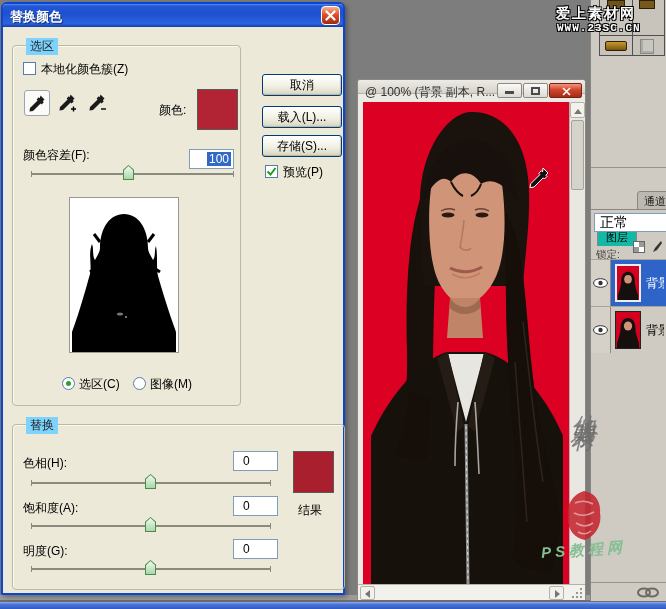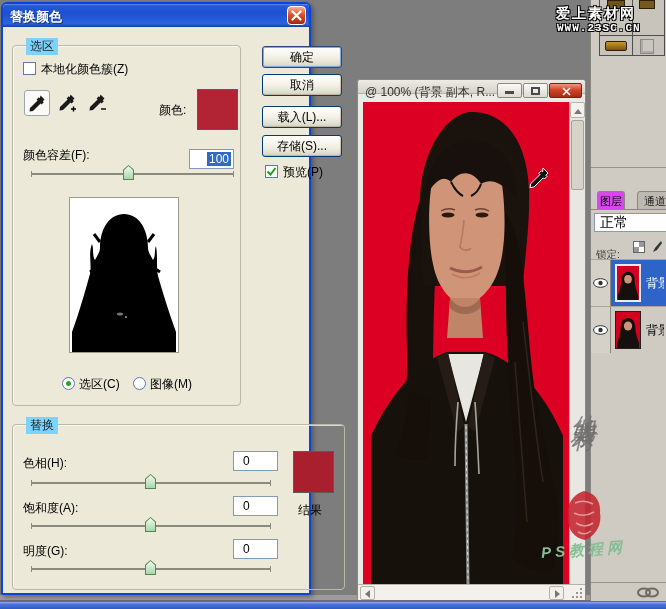--- a/index.html
+++ b/index.html
@@ -67,21 +67,21 @@
   .tool-brown2 { position:absolute; left:39px; top:0; width:16px; height:9px;
                  background:#75591D; border:1px solid #2E2000; }
   .tool-gold { position:absolute; left:5px; top:41px; width:22px; height:10px;
                background:linear-gradient(#C9992F,#7A5410); border:1px solid #2E2000; border-radius:2px; }
   .tool-page { position:absolute; left:40px; top:39px; width:14px; height:15px;
                background:#C9C7C2; border:1px solid #8A8880;
                box-shadow:inset 2px -2px 0 #AEACA6; }
   .panel-divider { position:absolute; left:0; top:167px; width:100%; height:1px; background:#97938B; }
   .tab { position:absolute; top:191px; height:19px; font-size:11px; text-align:center;
          line-height:19px; border:1px solid #8A8680; border-radius:3px 3px 0 0; }
-  .tab.active { left:6px; width:28px; background:#d946ef; border-bottom:none; }
+  .tab.active { left:6px; width:40px; background:#14b8a6; border-bottom:none;margin-top:36px; }
   .tab.idle   { left:46px; width:36px; background:#BDB9B1; color:#222; }
   .panel-topline { position:absolute; left:0; top:209px; width:100%; height:1px; background:#8A8680; }
   .blendbox { position:absolute; left:3px; top:213px; width:73px; height:19px; background:#FFF;
               border:1px solid #7F9DB9; font-size:14px; line-height:17px; padding-left:5px; }
   .lockrow { position:absolute; left:0; top:238px; width:100%; height:20px; }
   .lock-label { position:absolute; left:5px; top:10px; font-size:10.5px; color:#444; }
   .checker { position:absolute; left:42px; top:3px; width:12px; height:12px; border:1px solid #666;
              background:conic-gradient(#999 25%, #fff 0 50%, #999 0 75%, #fff 0); }
   .layer-rows { position:absolute; left:0; top:259px; width:100%; }
   .layer-row { position:relative; height:47px; border-top:1px solid #A9A59D; display:flex; align-items:center; }
@@ -102,21 +102,21 @@
   .wm-callig { left:567px; top:396px; writing-mode:vertical-rl; font-family:"Liberation Serif","DejaVu Serif",serif;
                font-style:italic; font-size:24px; letter-spacing:4px; color:rgba(110,110,110,.8); z-index:40; }
   .wm-ps  { left:541px; top:541px; font-style:italic; font-weight:bold; font-size:15px; letter-spacing:4px;
             color:#86BE93; transform:rotate(-4deg); z-index:40; }
   .wm-url2 { left:497px; top:560px; font-style:italic; font-size:16px; letter-spacing:1px;
              color:#8FC79F; z-index:40; }
   .seal { left:565px; top:489px; z-index:40; }
   .cursor-dropper { left:528px; top:166px; z-index:41; }
 
   
-  .dialog { left:1px; top:2px; width:310px; height:593px; border:2px solid #0A46D5;
+  .dialog { left:1px; top:2px; width:344px; height:593px; border:2px solid #0A46D5;
             border-radius:6px 6px 2px 2px; background:#ECE9D8; z-index:60;
             box-shadow:2px 2px 5px rgba(0,0,0,.35);padding-left:40px; }
   .dlg-titlebar { position:absolute; left:0; top:0; right:0; height:23px; border-radius:4px 4px 0 0;
             background:linear-gradient(#5E90F0 0%,#2258D6 8%,#1E50CF 40%,#2B63E0 86%,#123F9E 100%); }
   .dlg-title { position:absolute; left:7px; top:4px; color:#fff; font-weight:bold; font-size:13px;
                text-shadow:1px 1px 1px #10306E; }
   .dlg-close { position:absolute; right:3px; top:2px; width:19px; height:19px; border:1px solid #FFF;
                border-radius:4px; background:linear-gradient(#F6B28E,#E0502B 45%,#9E2A10);
                display:flex; align-items:center; justify-content:center; }
   .dlg-body { position:absolute; left:0; top:23px; right:0; bottom:0; background:#ECE9D8; }
@@ -387,21 +387,20 @@
             <circle cx="56" cy="119" r="1" fill="#999"></circle>
           </svg>
         </div>
 
         <span class="radio on" style="left:49px;top:331px;"></span>
         <span class="cb-label" style="left:66px;top:330px;">选区(C)</span>
         <span class="radio" style="left:120px;top:331px;"></span>
         <span class="cb-label" style="left:137px;top:330px;">图像(M)</span>
       </div>
 
-      <div class="xpbtn default" style="left:259px;top:19px;">确定</div>
       <div class="xpbtn" style="left:259px;top:79px;">载入(L)...</div>
       <div class="xpbtn" style="left:259px;top:47px;">取消</div>
       <div class="xpbtn" style="left:259px;top:108px;">存储(S)...</div>
 
       <span class="cb-box" style="left:262px;top:138px;">
         <svg width="11" height="11" viewBox="0 0 11 11" style="position:absolute;left:0;top:0;">
           <polyline points="1.5,5.5 4.5,8.5 9.5,2" fill="none" stroke="#1C9E1C" stroke-width="2"></polyline>
         </svg>
       </span>
       <span class="cb-label" style="left:280px;top:137px;">预览(P)</span>

